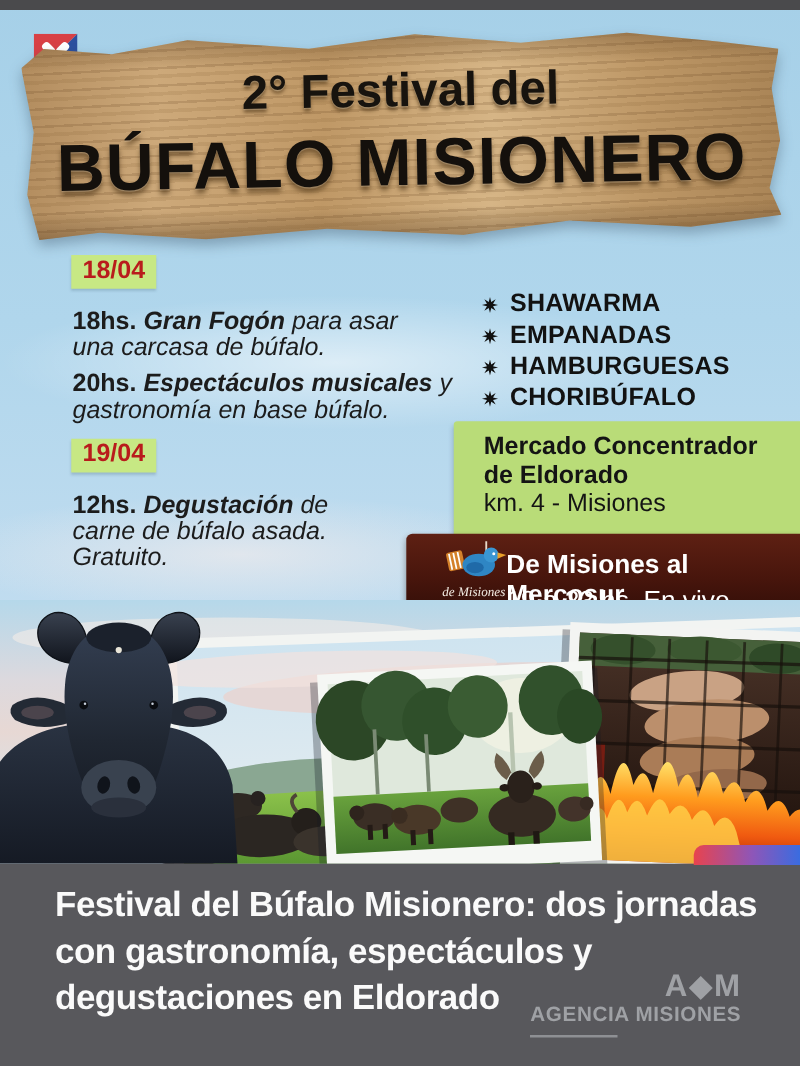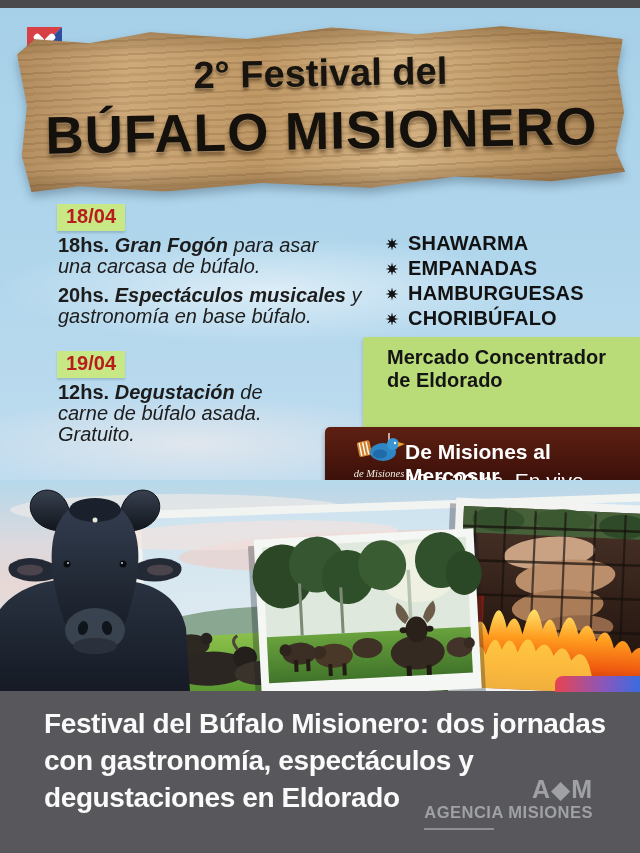--- a/index.html
+++ b/index.html
@@ -32,21 +32,21 @@
   .plank .t1{padding-top:26px;font-size:38px;font-weight:bold;color:#17130e;
     text-shadow:0 1px 0 rgba(255,245,225,.22),0 3px 3px rgba(70,46,18,.6);}
   .plank .t2{margin-top:5px;font-size:53px;font-weight:bold;letter-spacing:1px;color:#14100c;
     text-shadow:0 1px 0 rgba(255,245,225,.2),0 4px 4px rgba(70,46,18,.6);}
 
   
   .badge{position:absolute;background:#c7e884;color:#b91c1c;font-weight:bold;font-size:20px;
     padding:1px 9px 3px;box-shadow:0 2px 2px rgba(60,90,110,.25);}
   .badge.d1{left:57px;top:204px;}
   .badge.d2{left:57px;top:351px;}
-  .sched{position:absolute;left:58px;color:#1c1c1c;font-size:20px;line-height:21px;}
+  .sched{position:absolute;left:58px;color:#1c1c1c;font-size:20px;line-height:21px;margin-top:12px;}
   .sched .tm{font-weight:bold;font-style:normal;}
   .sched .nm{font-weight:bold;font-style:italic;}
   .sched .ds{font-style:italic;}
   .s1{top:235px;width:264px;}
   .s2{top:285px;width:304px;}
   .s3{top:382px;width:230px;}
 
   
   .menu{position:absolute;left:385px;top:234px;}
   .menu .row{display:flex;align-items:center;gap:9px;margin-bottom:6px;height:19px;}
@@ -157,20 +157,21 @@
       <svg width="14" height="14" viewBox="0 0 24 24">
           <polygon fill="#111" points="12,1 13.72,7.84 19.78,4.22 16.16,10.28 23,12 16.16,13.72 19.78,19.78 13.72,16.16 12,23 10.28,16.16 4.22,19.78 7.84,13.72 1,12 7.84,10.28 4.22,4.22 10.28,7.84"></polygon>
         </svg>
       <span class="lbl">CHORIBÚFALO</span>
     </div>
   </div>
 
   <div class="venue">
     <div class="b">Mercado Concentrador</div>
     <div class="b">de Eldorado</div>
+    <div>km. 4 - Misiones</div>
   </div>
 
   <div class="radio">
     <div class="rlogo">
       <svg width="60" height="34" viewBox="0 0 60 34">
         <g transform="rotate(-12 16 18)">
           <rect x="9" y="10" width="13" height="15" rx="2" fill="#d4812a"></rect>
           <line x1="11.5" y1="11" x2="11.5" y2="24" stroke="#fff" stroke-width="1.4"></line>
           <line x1="15" y1="11" x2="15" y2="24" stroke="#fff" stroke-width="1.4"></line>
           <line x1="18.5" y1="11" x2="18.5" y2="24" stroke="#fff" stroke-width="1.4"></line>

